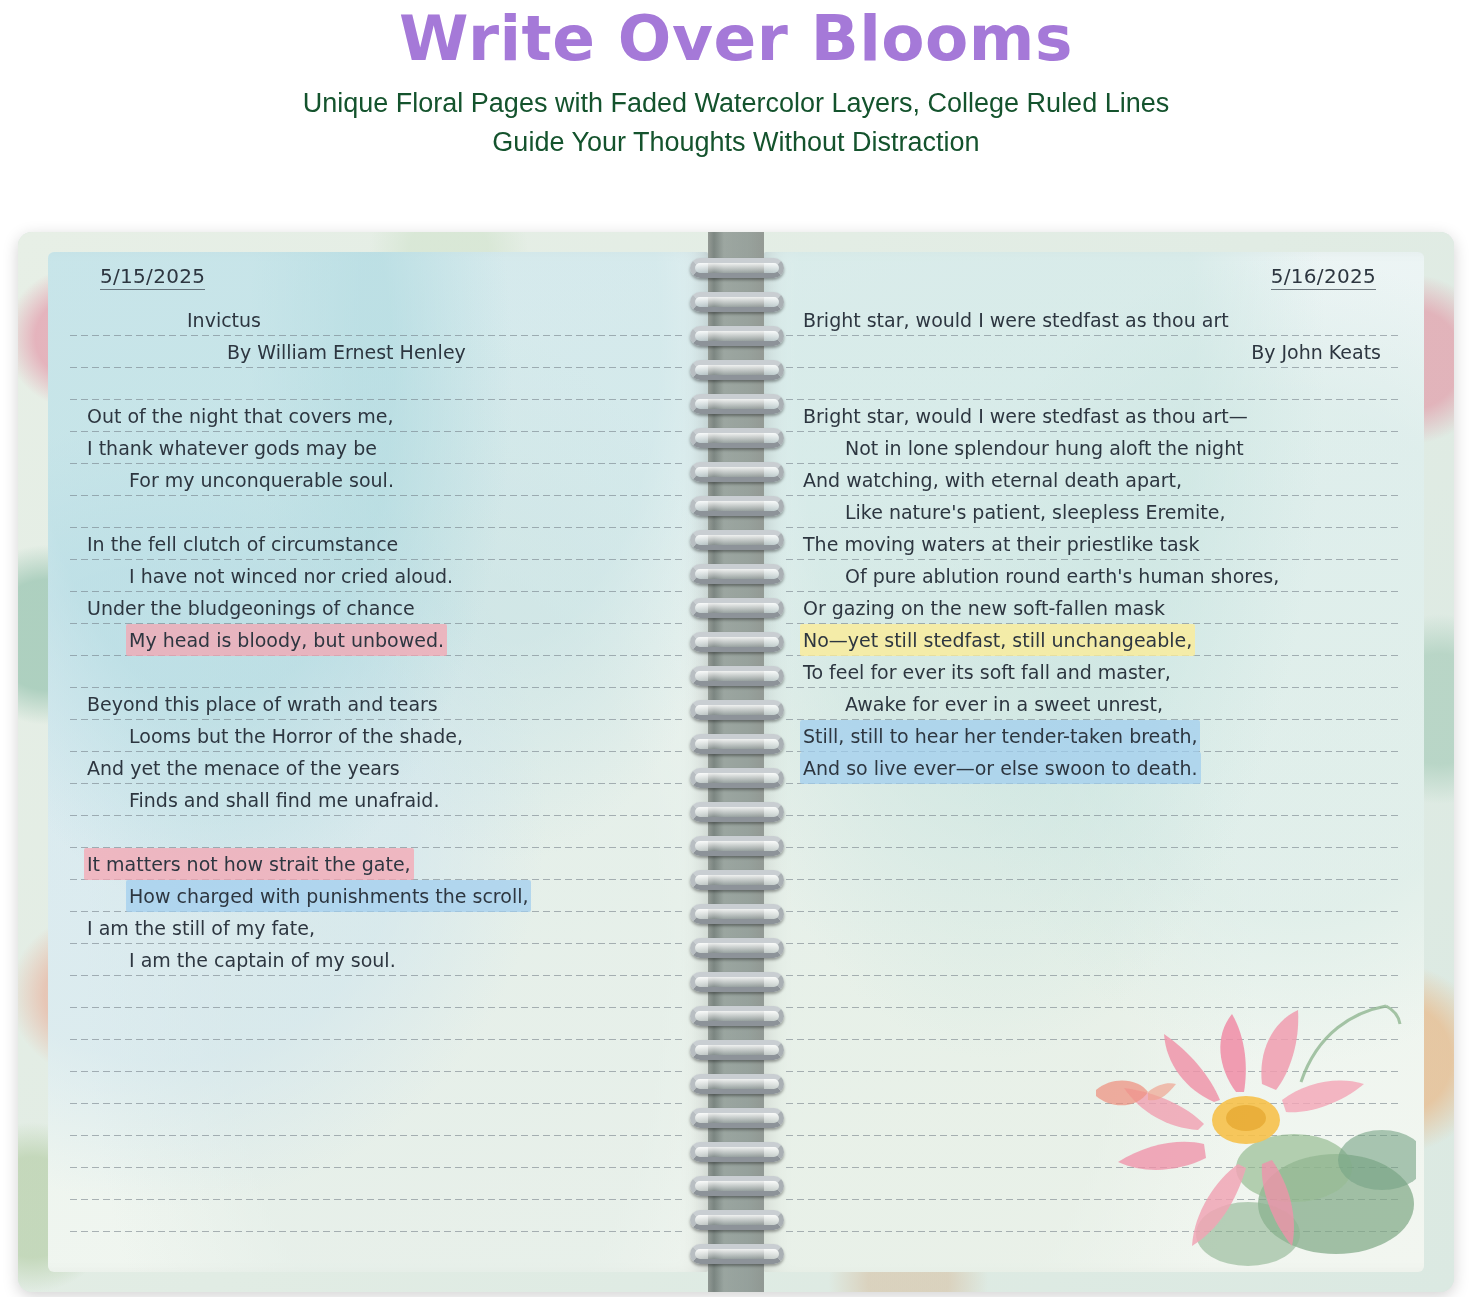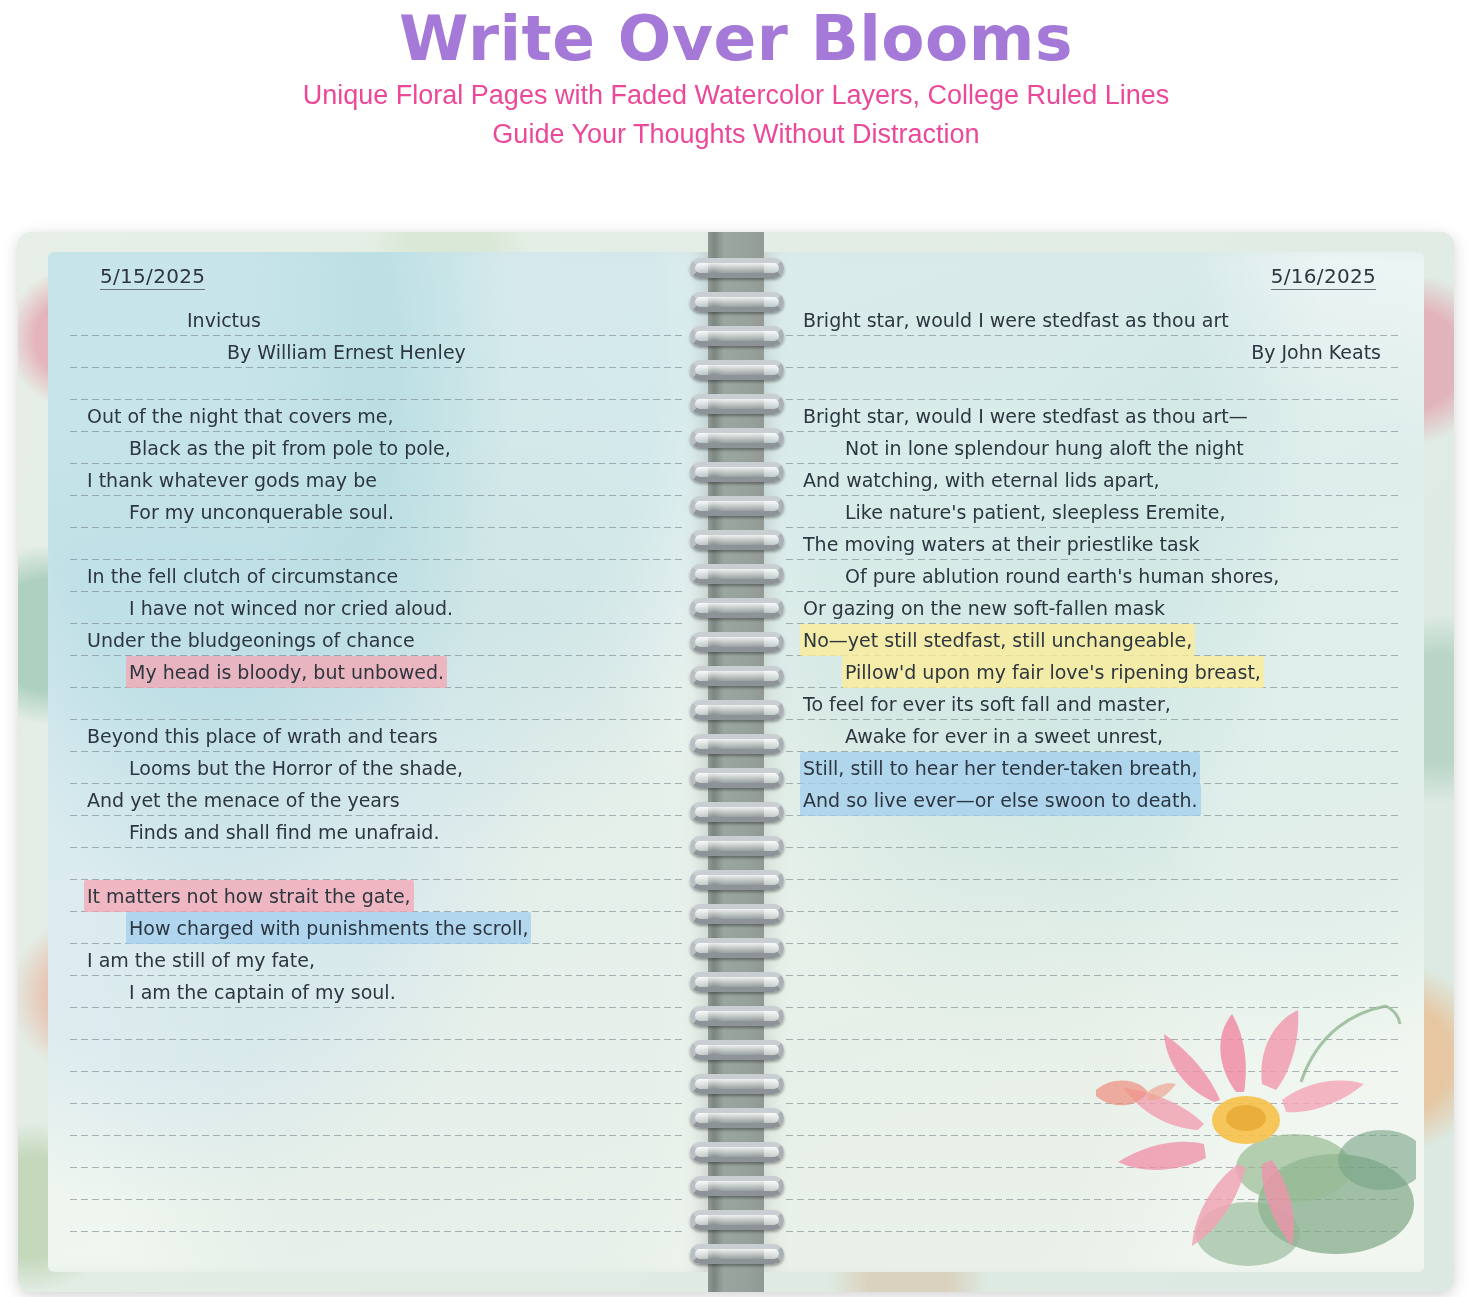--- a/index.html
+++ b/index.html
@@ -27,23 +27,23 @@
     font-size: 63px;
     font-weight: bold;
     color: #a579d8;
     letter-spacing: 0.5px;
     line-height: 1.05;
     margin: 0;
   }
   .header-sub {
     font-family: "Liberation Sans", sans-serif;
     font-size: 27px;
-    color: #ec4899;
+    color: #14532d;
     line-height: 1.45;
-    margin: 4px auto 0 auto;
+    margin: 12px auto 0 auto;
     max-width: 920px;
   }
 
   
   .notebook {
     position: absolute;
     left: 18px;
     top: 232px;
     width: 1436px;
     height: 1060px;
@@ -232,21 +232,20 @@
 
   <div class="page page-left">
     <div class="wash wash-left"></div>
     <div class="rules"></div>
     <div class="date date-left">5/15/2025</div>
     <div class="hand" id="left-lines">
         <div class="line ind-2"><span class="txt">Invictus</span></div>
         <div class="line ind-3"><span class="txt">By William Ernest Henley</span></div>
         <div class="line ind-0"><span class="txt" style="background: transparent;"></span></div>
         <div class="line ind-0"><span class="txt">Out of the night that covers me,</span></div>
-        <div class="line ind-1"><span class="txt">Black as the pit from pole to pole,</span></div>
         <div class="line ind-0"><span class="txt">I thank whatever gods may be</span></div>
         <div class="line ind-1"><span class="txt">For my unconquerable soul.</span></div>
         <div class="line ind-0"><span class="txt" style="background: transparent;"></span></div>
         <div class="line ind-0"><span class="txt">In the fell clutch of circumstance</span></div>
         <div class="line ind-1"><span class="txt">I have not winced nor cried aloud.</span></div>
         <div class="line ind-0"><span class="txt">Under the bludgeonings of chance</span></div>
         <div class="line ind-1"><span class="txt hl-pink">My head is bloody, but unbowed.</span></div>
         <div class="line ind-0"><span class="txt" style="background: transparent;"></span></div>
         <div class="line ind-0"><span class="txt">Beyond this place of wrath and tears</span></div>
         <div class="line ind-1"><span class="txt">Looms but the Horror of the shade,</span></div>
@@ -263,27 +262,26 @@
   <div class="page page-right">
     <div class="wash wash-right"></div>
     <div class="rules"></div>
     <div class="date date-right">5/16/2025</div>
     <div class="hand" id="right-lines">
         <div class="line ind-0"><span class="txt">Bright star, would I were stedfast as thou art</span></div>
         <div class="line right-1"><span class="txt">By John Keats</span></div>
         <div class="line ind-0"><span class="txt" style="background: transparent;"></span></div>
         <div class="line ind-0"><span class="txt">Bright star, would I were stedfast as thou art—</span></div>
         <div class="line ind-1"><span class="txt">Not in lone splendour hung aloft the night</span></div>
-        <div class="line ind-0"><span class="txt">And watching, with eternal lids apart,</span></div>
+        <div class="line ind-0"><span class="txt">And watching, with eternal death apart,</span></div>
         <div class="line ind-1"><span class="txt">Like nature's patient, sleepless Eremite,</span></div>
         <div class="line ind-0"><span class="txt">The moving waters at their priestlike task</span></div>
         <div class="line ind-1"><span class="txt">Of pure ablution round earth's human shores,</span></div>
         <div class="line ind-0"><span class="txt">Or gazing on the new soft-fallen mask</span></div>
         <div class="line ind-0"><span class="txt hl-yellow">No—yet still stedfast, still unchangeable,</span></div>
-        <div class="line ind-1"><span class="txt hl-yellow">Pillow'd upon my fair love's ripening breast,</span></div>
         <div class="line ind-0"><span class="txt">To feel for ever its soft fall and master,</span></div>
         <div class="line ind-1"><span class="txt">Awake for ever in a sweet unrest,</span></div>
         <div class="line ind-0"><span class="txt hl-blue">Still, still to hear her tender-taken breath,</span></div>
         <div class="line ind-0"><span class="txt hl-blue">And so live ever—or else swoon to death.</span></div>
       </div>
 
     <svg class="lotus" viewBox="0 0 330 300">
       <g opacity="0.95">
 
         <ellipse cx="250" cy="232" rx="78" ry="50" fill="#7fa886" opacity="0.75"></ellipse>

